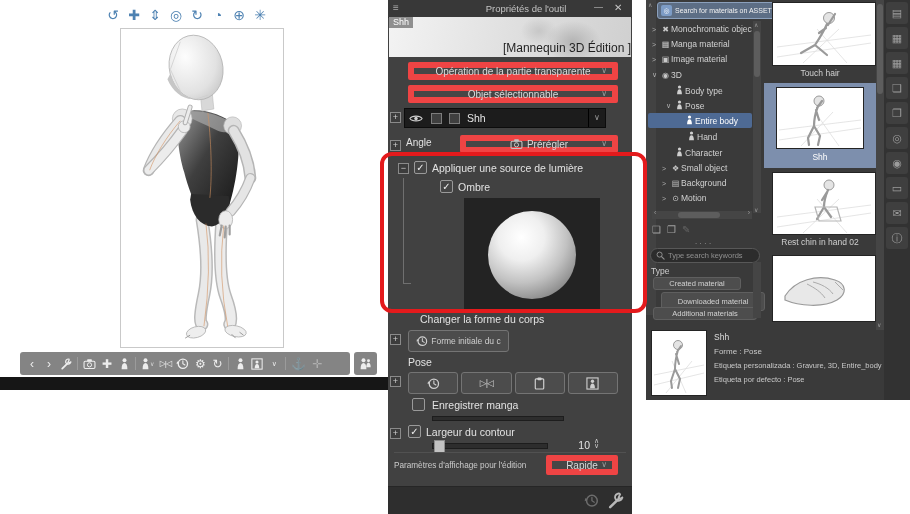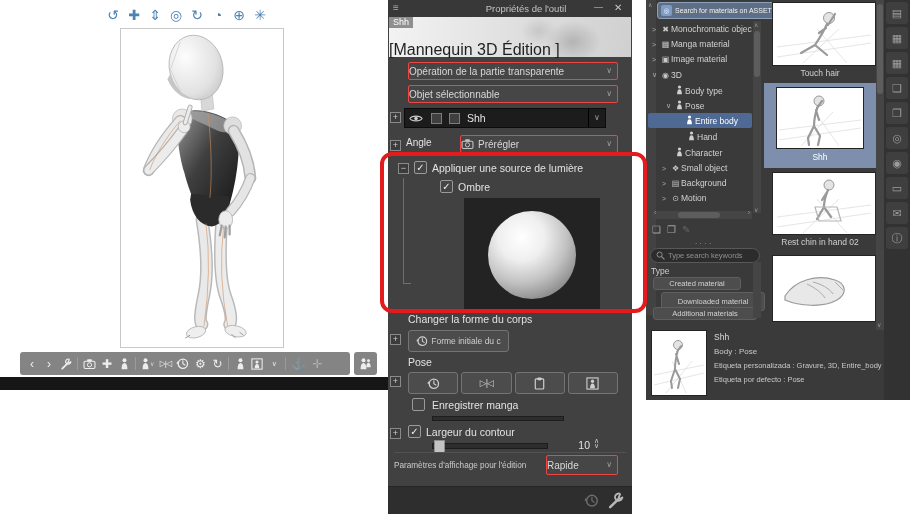--- a/index.html
+++ b/index.html
@@ -24,23 +24,23 @@
   .titlebar{left:0;top:0;width:244px;height:17px;background:#383838;border-bottom:1px solid #2d2d2d;}
   .tb-menu{left:5px;top:2px;font-size:10px;color:#a8a8a8;}
   .tb-title{left:0;top:3px;width:244px;text-align:center;font-size:9.5px;color:#c3c3c3;margin-left:16px;}
   .tb-min{left:206px;top:2px;font-size:9px;color:#b5b5b5;}
   .tb-close{left:226px;top:2px;font-size:10px;color:#c5c5c5;}
   .preview{left:1px;top:17px;width:242px;height:40px;
      background:radial-gradient(40px 30px at 76% 62%,#b4b4b4,rgba(180,180,180,0) 70%),
                 radial-gradient(26px 20px at 62% 35%,#c7c7c7,rgba(199,199,199,0) 70%),
                 linear-gradient(100deg,#f3f3f3,#dedede 55%,#d0d0d0);}
   .badge{left:0;top:0;background:#8f8f8f;color:#fff;font-size:9px;padding:0 4px 1px;}
-  .caption{left:0;top:24px;width:242px;text-align:left;font-size:16px;color:#1f1f1f;}
-  .dd{background:#464646;border:1px solid #ef4444;border-radius:2px;color:#d8d8d8;
-      display:flex;align-items:center;justify-content:flex-start;font-size:10px;box-sizing:border-box;gap:4px;}
+  .caption{left:0;top:24px;width:242px;text-align:right;font-size:12px;color:#1f1f1f;}
+  .dd{background:#464646;border:6px solid #ef4444;border-radius:2px;color:#d8d8d8;
+      display:flex;align-items:center;justify-content:center;font-size:10px;box-sizing:border-box;gap:4px;}
   .dd .arr{position:absolute;right:5px;top:50%;transform:translateY(-52%);color:#9c9c9c;font-size:8px;}
   .plusbox,.minusbox{width:11px;height:11px;background:#3c3c3c;border:1px solid #8a8a8a;color:#cfcfcf;
       font-size:9px;line-height:9px;text-align:center;box-sizing:border-box;}
   .layerrow{left:16px;top:108px;width:202px;height:20px;background:#1c1c1c;border:1px solid #0c0c0c;box-sizing:border-box;}
   .cbx{width:11px;height:11px;background:#3f3f3f;border:1px solid #7c7c7c;box-sizing:border-box;}
   .cb{width:13px;height:13px;background:#454545;border:1px solid #9a9a9a;border-radius:2px;color:#efefef;
       font-size:10px;line-height:11px;text-align:center;box-sizing:border-box;}
   .lbl{font-size:10.5px;color:#e2e2e2;white-space:nowrap;text-align:center;}
   .sphbox{left:76px;top:198px;width:136px;height:114px;background:#232323;}
   .sphere{left:24px;top:13px;width:88px;height:88px;border-radius:50%;
@@ -303,21 +303,21 @@
     <div class="abs guide" style="left:15px;top:178px;width:1px;height:105px"></div>
     <div class="abs guide" style="left:15px;top:283px;width:8px;height:1px"></div>
     <span class="abs cb" style="left:26px;top:161px"><span>✓</span></span>
     <span class="abs lbl" style="left:44px;top:162px">Appliquer une source de lumière</span>
     <span class="abs cb" style="left:52px;top:180px"><span>✓</span></span>
     <span class="abs lbl" style="left:70px;top:181px">Ombre</span>
     <div class="abs sphbox">
       <div class="abs sphere"></div>
     </div>
 
-    <span class="abs lbl" style="left:20px;top:313px">Changer la forme du corps</span>
+    <span class="abs lbl" style="left:32px;top:313px">Changer la forme du corps</span>
     <span class="abs plusbox" style="left:2px;top:334px">+</span>
     <div class="abs btn" style="left:20px;top:330px;width:101px;height:22px">
       <svg width="12" height="12" class="ps">
           <use href="#sym-clock"></use>
         </svg>
       <span>Forme initiale du c</span>
     </div>
 
     <span class="abs lbl" style="left:20px;top:356px">Pose</span>
     <span class="abs plusbox" style="left:2px;top:376px">+</span>
@@ -489,21 +489,21 @@
     <div class="abs mscroll" style="left:107px;top:262px;width:8px;height:56px"></div>
 
     <div class="abs thumb" style="left:5px;top:330px;width:56px;height:66px">
       <svg width="54" height="64" viewBox="0 0 54 64">
         <path d="M2 44 L52 34 M2 54 L52 42 M14 62 L40 30 M34 62 L20 30" stroke="#dedede" stroke-width="0.8" fill="none"></path>
         <circle cx="26" cy="14" r="4.5" fill="#e4e4e4" stroke="#9a9a9a" stroke-width="1"></circle>
         <path d="M26 19 C24 26 23 32 23 38 M25 21 L29 15 M24 23 L27 33 M23 38 L19 50 L20 57 M23 38 L28 48 L26 57" stroke="#9a9a9a" stroke-width="2" fill="none" stroke-linecap="round"></path>
       </svg>
     </div>
     <span class="abs info-line" style="left:68px;top:332px;font-size:8.5px;color:#dedede">Shh</span>
-    <span class="abs info-line" style="left:68px;top:347px;font-size:8px;color:#c9c9c9">Body : Pose</span>
+    <span class="abs info-line" style="left:68px;top:347px;font-size:8px;color:#c9c9c9">Forme : Pose</span>
     <span class="abs info-line" style="left:68px;top:361px;width:168px;font-size:7.5px;color:#c9c9c9">Etiqueta personalizada : Gravure, 3D, Entire_body</span>
     <span class="abs info-line" style="left:68px;top:375px;font-size:7.5px;color:#c9c9c9">Etiqueta por defecto : Pose</span>
 
     <div class="abs thumb" style="left:126px;top:2px;width:104px;height:64px">
       <svg width="102" height="62" viewBox="0 0 102 62">
         <path d="M4 44 L98 32 M4 54 L98 40 M30 60 L66 26 M74 60 L44 26" stroke="#dedede" stroke-width="0.8" fill="none"></path>
         <circle cx="56" cy="15" r="5.5" fill="#e4e4e4" stroke="#9a9a9a" stroke-width="1"></circle>
         <path d="M54 21 C50 30 46 36 42 42 M55 22 L62 11 M53 25 L46 30 M42 42 L28 50 M42 42 L54 52" stroke="#9a9a9a" stroke-width="2.2" fill="none" stroke-linecap="round"></path>
       </svg>
     </div>

